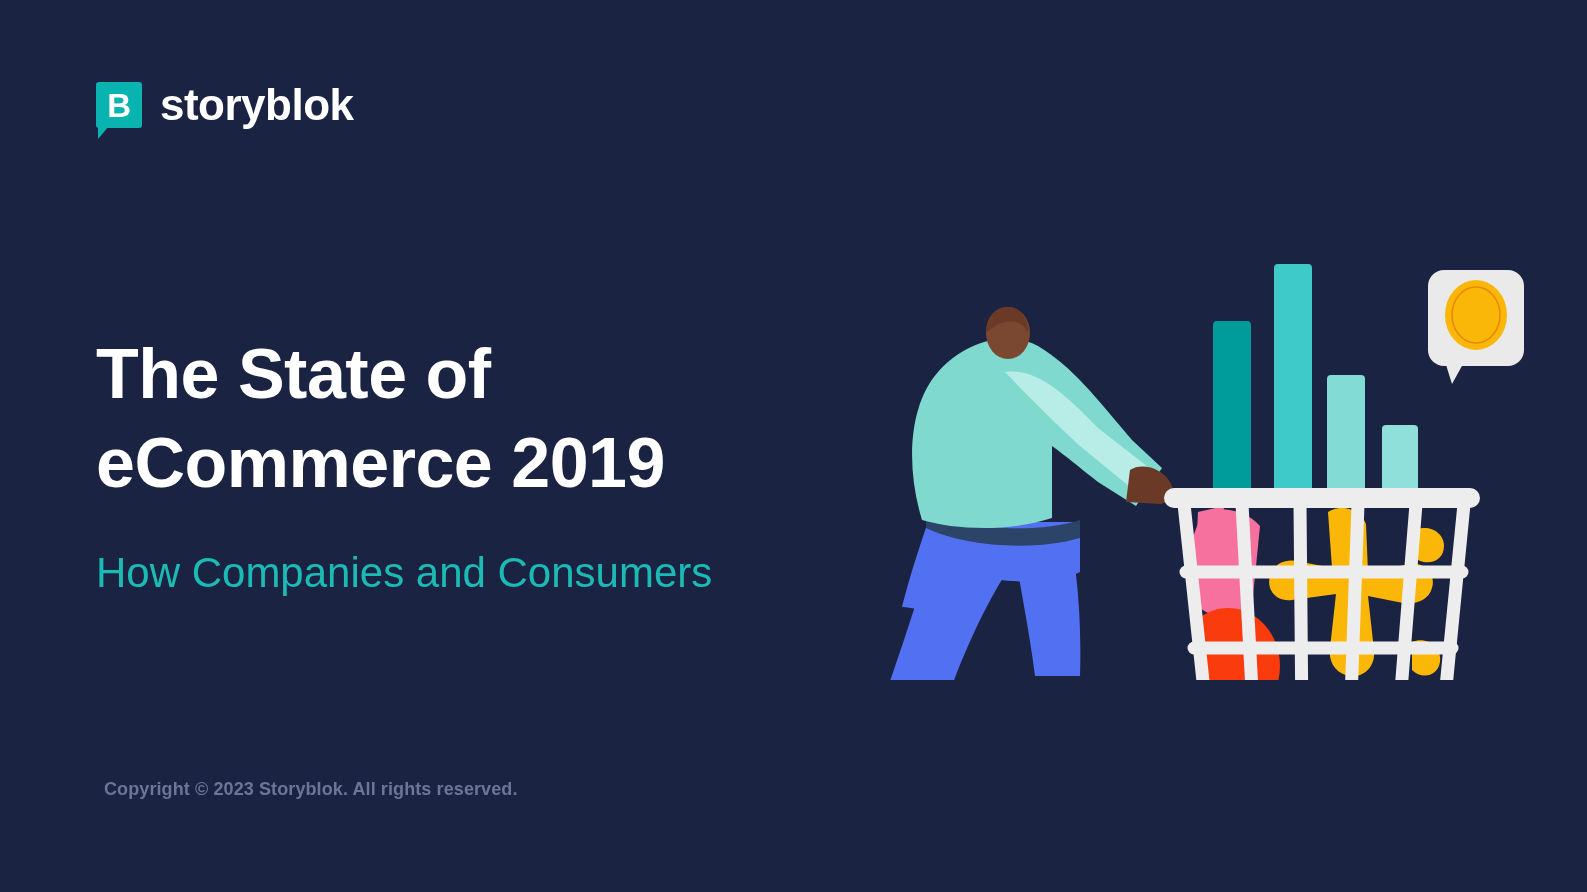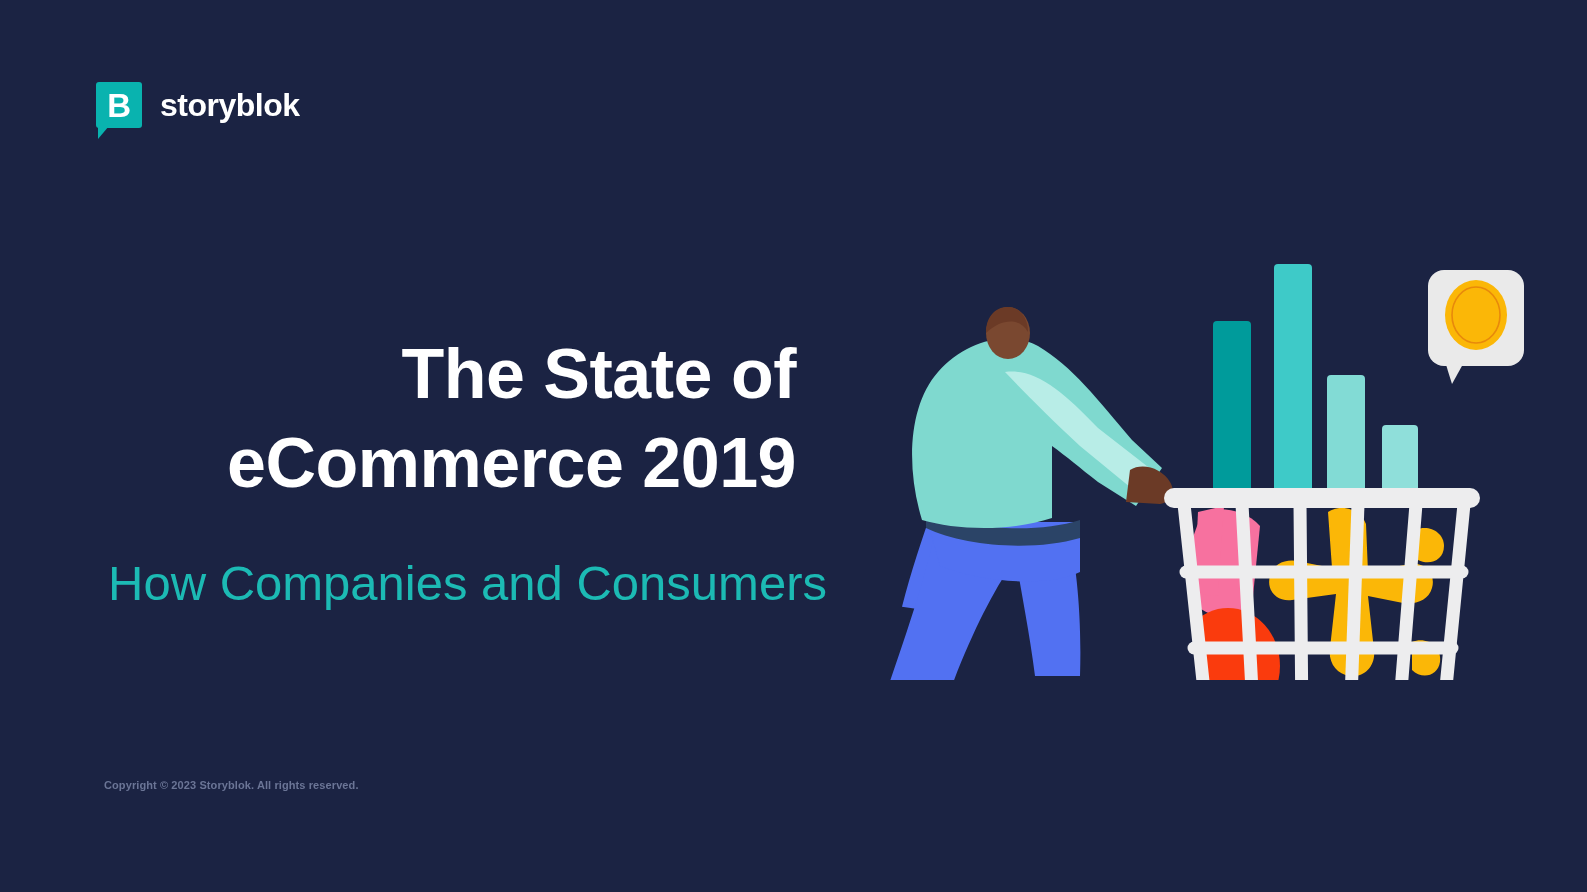--- a/index.html
+++ b/index.html
@@ -54,58 +54,58 @@
     align-items: center;
     justify-content: center;
     color: #ffffff;
     font-size: 33px;
     font-weight: bold;
     line-height: 1;
     letter-spacing: -0.5px;
   }
   .logo-word {
     color: #ffffff;
-    font-size: 32px;
+    font-size: 44px;
     font-weight: bold;
     letter-spacing: -0.5px;
     line-height: 1;
   }
 
   
   .headline {
     position: absolute;
     left: 96px;
     top: 283px;
     width: 700px;
     color: #ffffff;
     font-size: 70px;
     font-weight: bold;
     line-height: 1.27;
     letter-spacing: -0.5px;
   }
-  .headline .line { display: block; white-space: nowrap; text-align: right; }
+  .headline .line { display: block; white-space: nowrap; }
 
   .subhead {
     position: absolute;
-    left: 108px;
+    left: 96px;
     top: 508px;
     width: 760px;
     color: #1CBAB4;
-    font-size: 49px;
+    font-size: 42px;
     font-weight: normal;
     line-height: 1.42;
   }
   .subhead .line { display: block; white-space: nowrap; }
 
   .copyright {
     position: absolute;
     left: 104px;
     top: 779px;
     color: #6B7596;
-    font-size: 11px;
+    font-size: 18px;
     font-weight: bold;
     letter-spacing: 0.1px;
   }
 
   
   .illustration {
     position: absolute;
     left: 780px;
     top: 200px;
     width: 800px;

